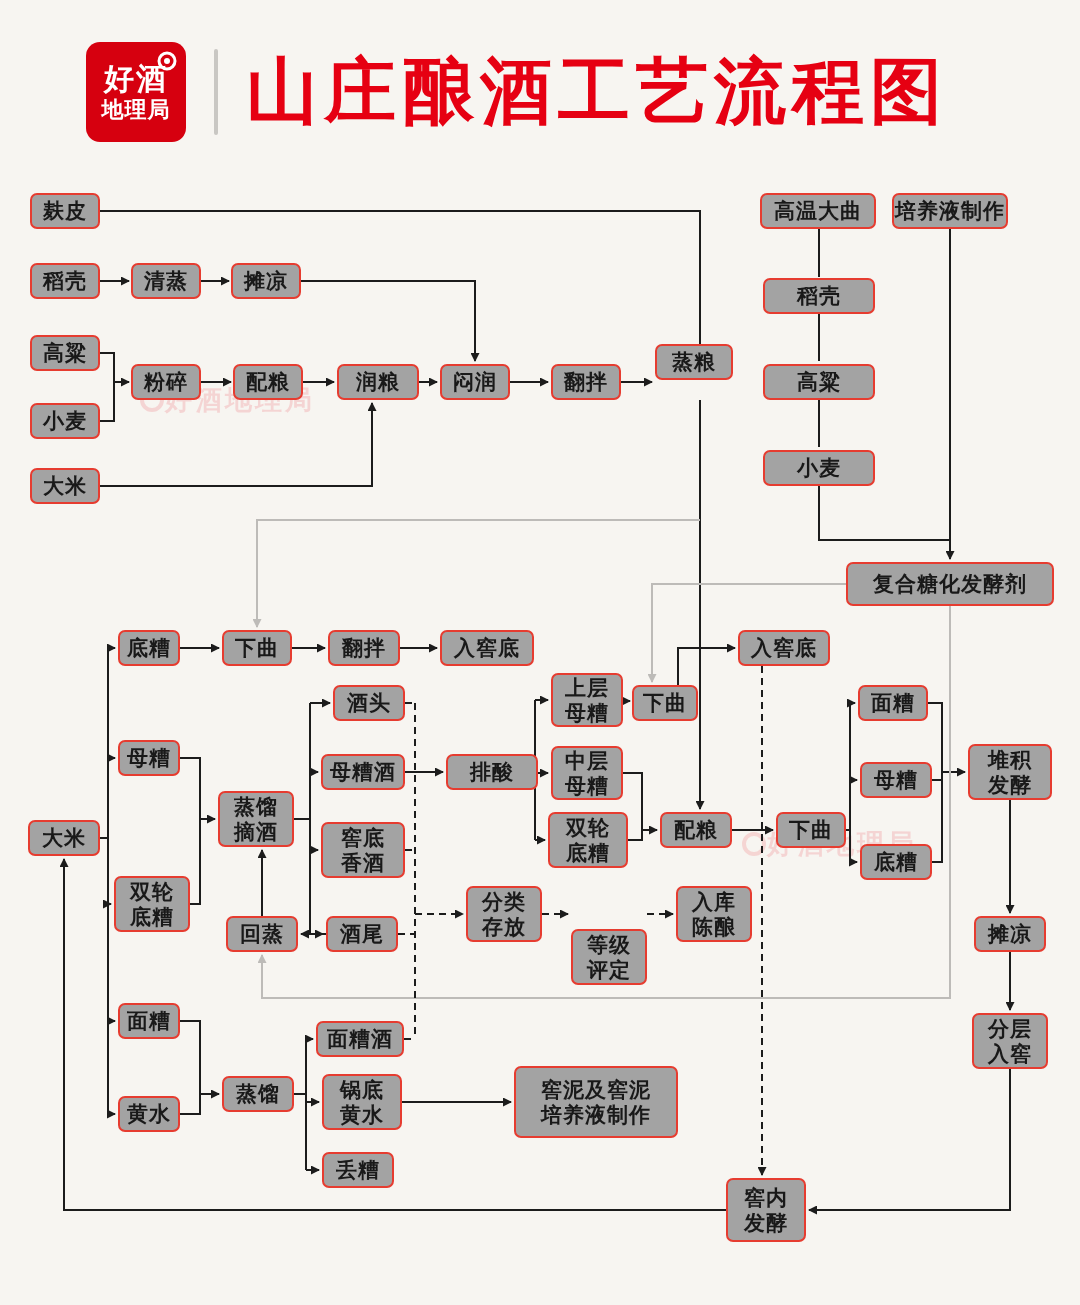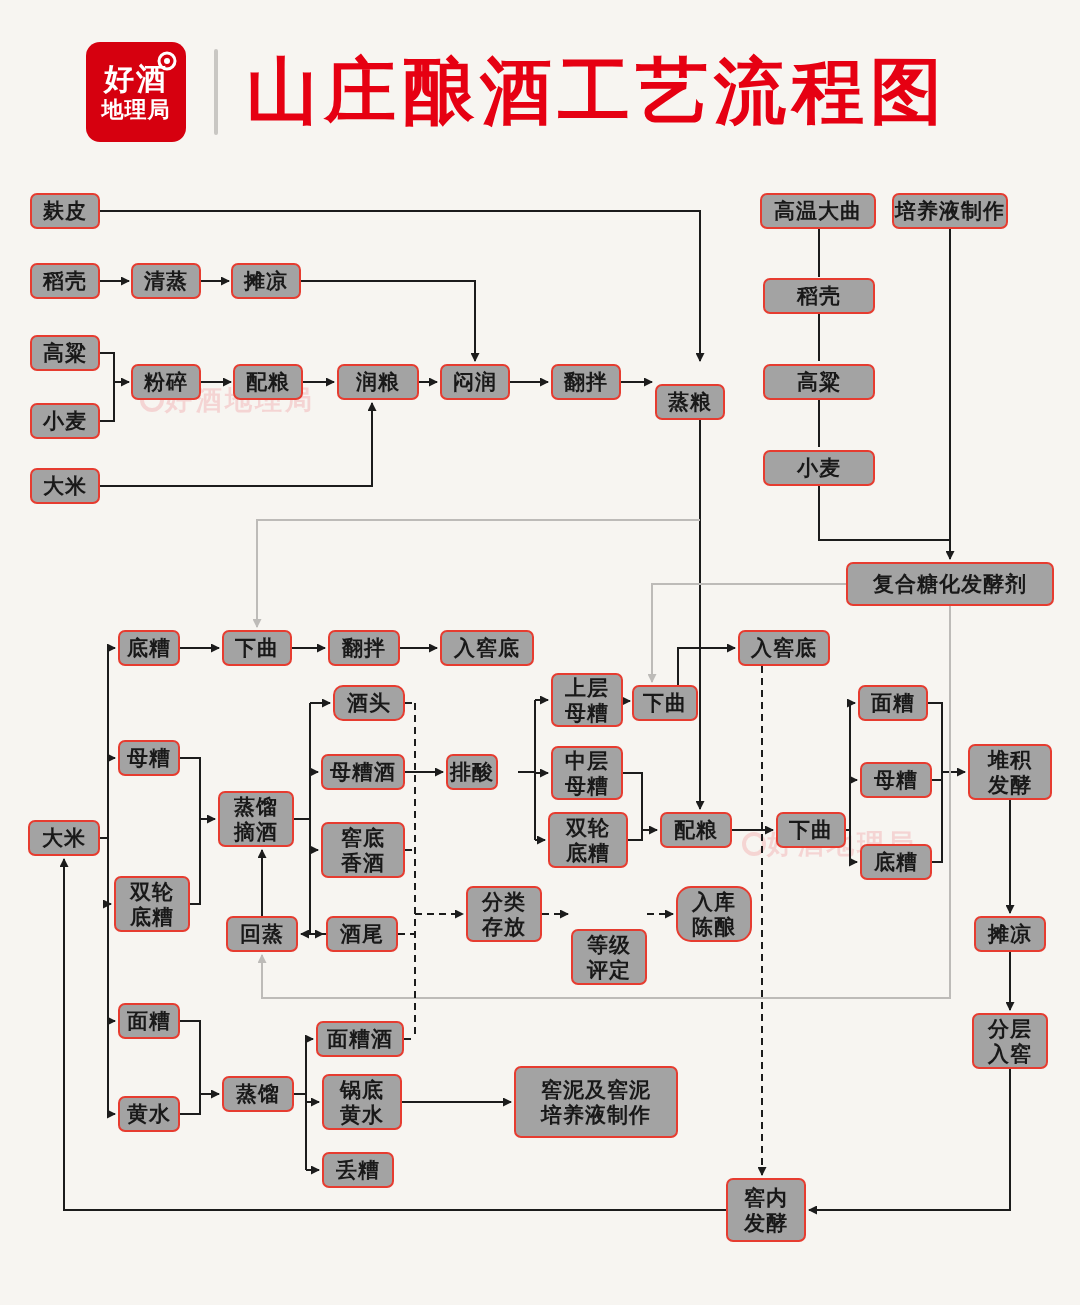--- a/index.html
+++ b/index.html
@@ -151,41 +151,41 @@
     <div class="node" style="left: 30px; top: 263px; width: 70px; height: 36px;">稻壳</div>
     <div class="node" style="left: 131px; top: 263px; width: 70px; height: 36px;">清蒸</div>
     <div class="node" style="left: 231px; top: 263px; width: 70px; height: 36px;">摊凉</div>
     <div class="node" style="left: 30px; top: 335px; width: 70px; height: 36px;">高粱</div>
     <div class="node" style="left: 30px; top: 403px; width: 70px; height: 36px;">小麦</div>
     <div class="node" style="left: 131px; top: 364px; width: 70px; height: 36px;">粉碎</div>
     <div class="node" style="left: 233px; top: 364px; width: 70px; height: 36px;">配粮</div>
     <div class="node" style="left: 337px; top: 364px; width: 82px; height: 36px;">润粮</div>
     <div class="node" style="left: 440px; top: 364px; width: 70px; height: 36px;">闷润</div>
     <div class="node" style="left: 551px; top: 364px; width: 70px; height: 36px;">翻拌</div>
-    <div class="node" style="left: 655px; top: 384px; width: 70px; height: 36px;">蒸粮</div>
+    <div class="node" style="left: 655px; top: 344px; width: 78px; height: 36px;">蒸粮</div>
     <div class="node" style="left: 30px; top: 468px; width: 70px; height: 36px;">大米</div>
     <div class="node" style="left: 760px; top: 193px; width: 116px; height: 36px;">高温大曲</div>
     <div class="node" style="left: 892px; top: 193px; width: 116px; height: 36px;">培养液制作</div>
     <div class="node" style="left: 763px; top: 278px; width: 112px; height: 36px;">稻壳</div>
     <div class="node" style="left: 763px; top: 364px; width: 112px; height: 36px;">高粱</div>
     <div class="node" style="left: 763px; top: 450px; width: 112px; height: 36px;">小麦</div>
     <div class="node" style="left: 846px; top: 562px; width: 208px; height: 44px;">复合糖化发酵剂</div>
     <div class="node" style="left: 118px; top: 630px; width: 62px; height: 36px;">底糟</div>
     <div class="node" style="left: 222px; top: 630px; width: 70px; height: 36px;">下曲</div>
     <div class="node" style="left: 328px; top: 630px; width: 72px; height: 36px;">翻拌</div>
     <div class="node" style="left: 440px; top: 630px; width: 94px; height: 36px;">入窖底</div>
     <div class="node" style="left: 738px; top: 630px; width: 92px; height: 36px;">入窖底</div>
-    <div class="node" style="left: 333px; top: 685px; width: 72px; height: 36px; border-radius: 10px;">酒头</div>
+    <div class="node" style="left: 333px; top: 685px; width: 72px; height: 36px;">酒头</div>
     <div class="node" style="left: 551px; top: 673px; width: 72px; height: 54px;">上层
 母糟</div>
     <div class="node" style="left: 632px; top: 685px; width: 66px; height: 36px;">下曲</div>
     <div class="node" style="left: 858px; top: 685px; width: 70px; height: 36px;">面糟</div>
     <div class="node" style="left: 118px; top: 740px; width: 62px; height: 36px;">母糟</div>
     <div class="node" style="left: 321px; top: 754px; width: 84px; height: 36px;">母糟酒</div>
-    <div class="node" style="left: 446px; top: 754px; width: 52px; height: 36px;">排酸</div>
+    <div class="node" style="left: 446px; top: 754px; width: 92px; height: 36px;">排酸</div>
     <div class="node" style="left: 551px; top: 746px; width: 72px; height: 54px;">中层
 母糟</div>
     <div class="node" style="left: 860px; top: 762px; width: 72px; height: 36px;">母糟</div>
     <div class="node" style="left: 968px; top: 744px; width: 84px; height: 56px;">堆积
 发酵</div>
     <div class="node" style="left: 218px; top: 791px; width: 76px; height: 56px;">蒸馏
 摘酒</div>
     <div class="node" style="left: 321px; top: 822px; width: 84px; height: 56px;">窖底
 香酒</div>
     <div class="node" style="left: 548px; top: 812px; width: 80px; height: 56px;">双轮
@@ -195,21 +195,21 @@
     <div class="node" style="left: 860px; top: 844px; width: 72px; height: 36px;">底糟</div>
     <div class="node" style="left: 28px; top: 820px; width: 72px; height: 36px;">大米</div>
     <div class="node" style="left: 114px; top: 876px; width: 76px; height: 56px;">双轮
 底糟</div>
     <div class="node" style="left: 226px; top: 916px; width: 72px; height: 36px;">回蒸</div>
     <div class="node" style="left: 326px; top: 916px; width: 72px; height: 36px;">酒尾</div>
     <div class="node" style="left: 466px; top: 886px; width: 76px; height: 56px;">分类
 存放</div>
     <div class="node" style="left: 571px; top: 886px; width: 76px; height: 56px; margin-top: 43px;">等级
 评定</div>
-    <div class="node" style="left: 676px; top: 886px; width: 76px; height: 56px; border-radius: 15px;">入库
+    <div class="node" style="left: 676px; top: 886px; width: 76px; height: 56px;">入库
 陈酿</div>
     <div class="node" style="left: 974px; top: 916px; width: 72px; height: 36px;">摊凉</div>
     <div class="node" style="left: 118px; top: 1003px; width: 62px; height: 36px;">面糟</div>
     <div class="node" style="left: 316px; top: 1021px; width: 88px; height: 36px;">面糟酒</div>
     <div class="node" style="left: 972px; top: 1013px; width: 76px; height: 56px;">分层
 入窖</div>
     <div class="node" style="left: 118px; top: 1096px; width: 62px; height: 36px;">黄水</div>
     <div class="node" style="left: 222px; top: 1076px; width: 72px; height: 36px;">蒸馏</div>
     <div class="node" style="left: 322px; top: 1074px; width: 80px; height: 56px;">锅底
 黄水</div>

